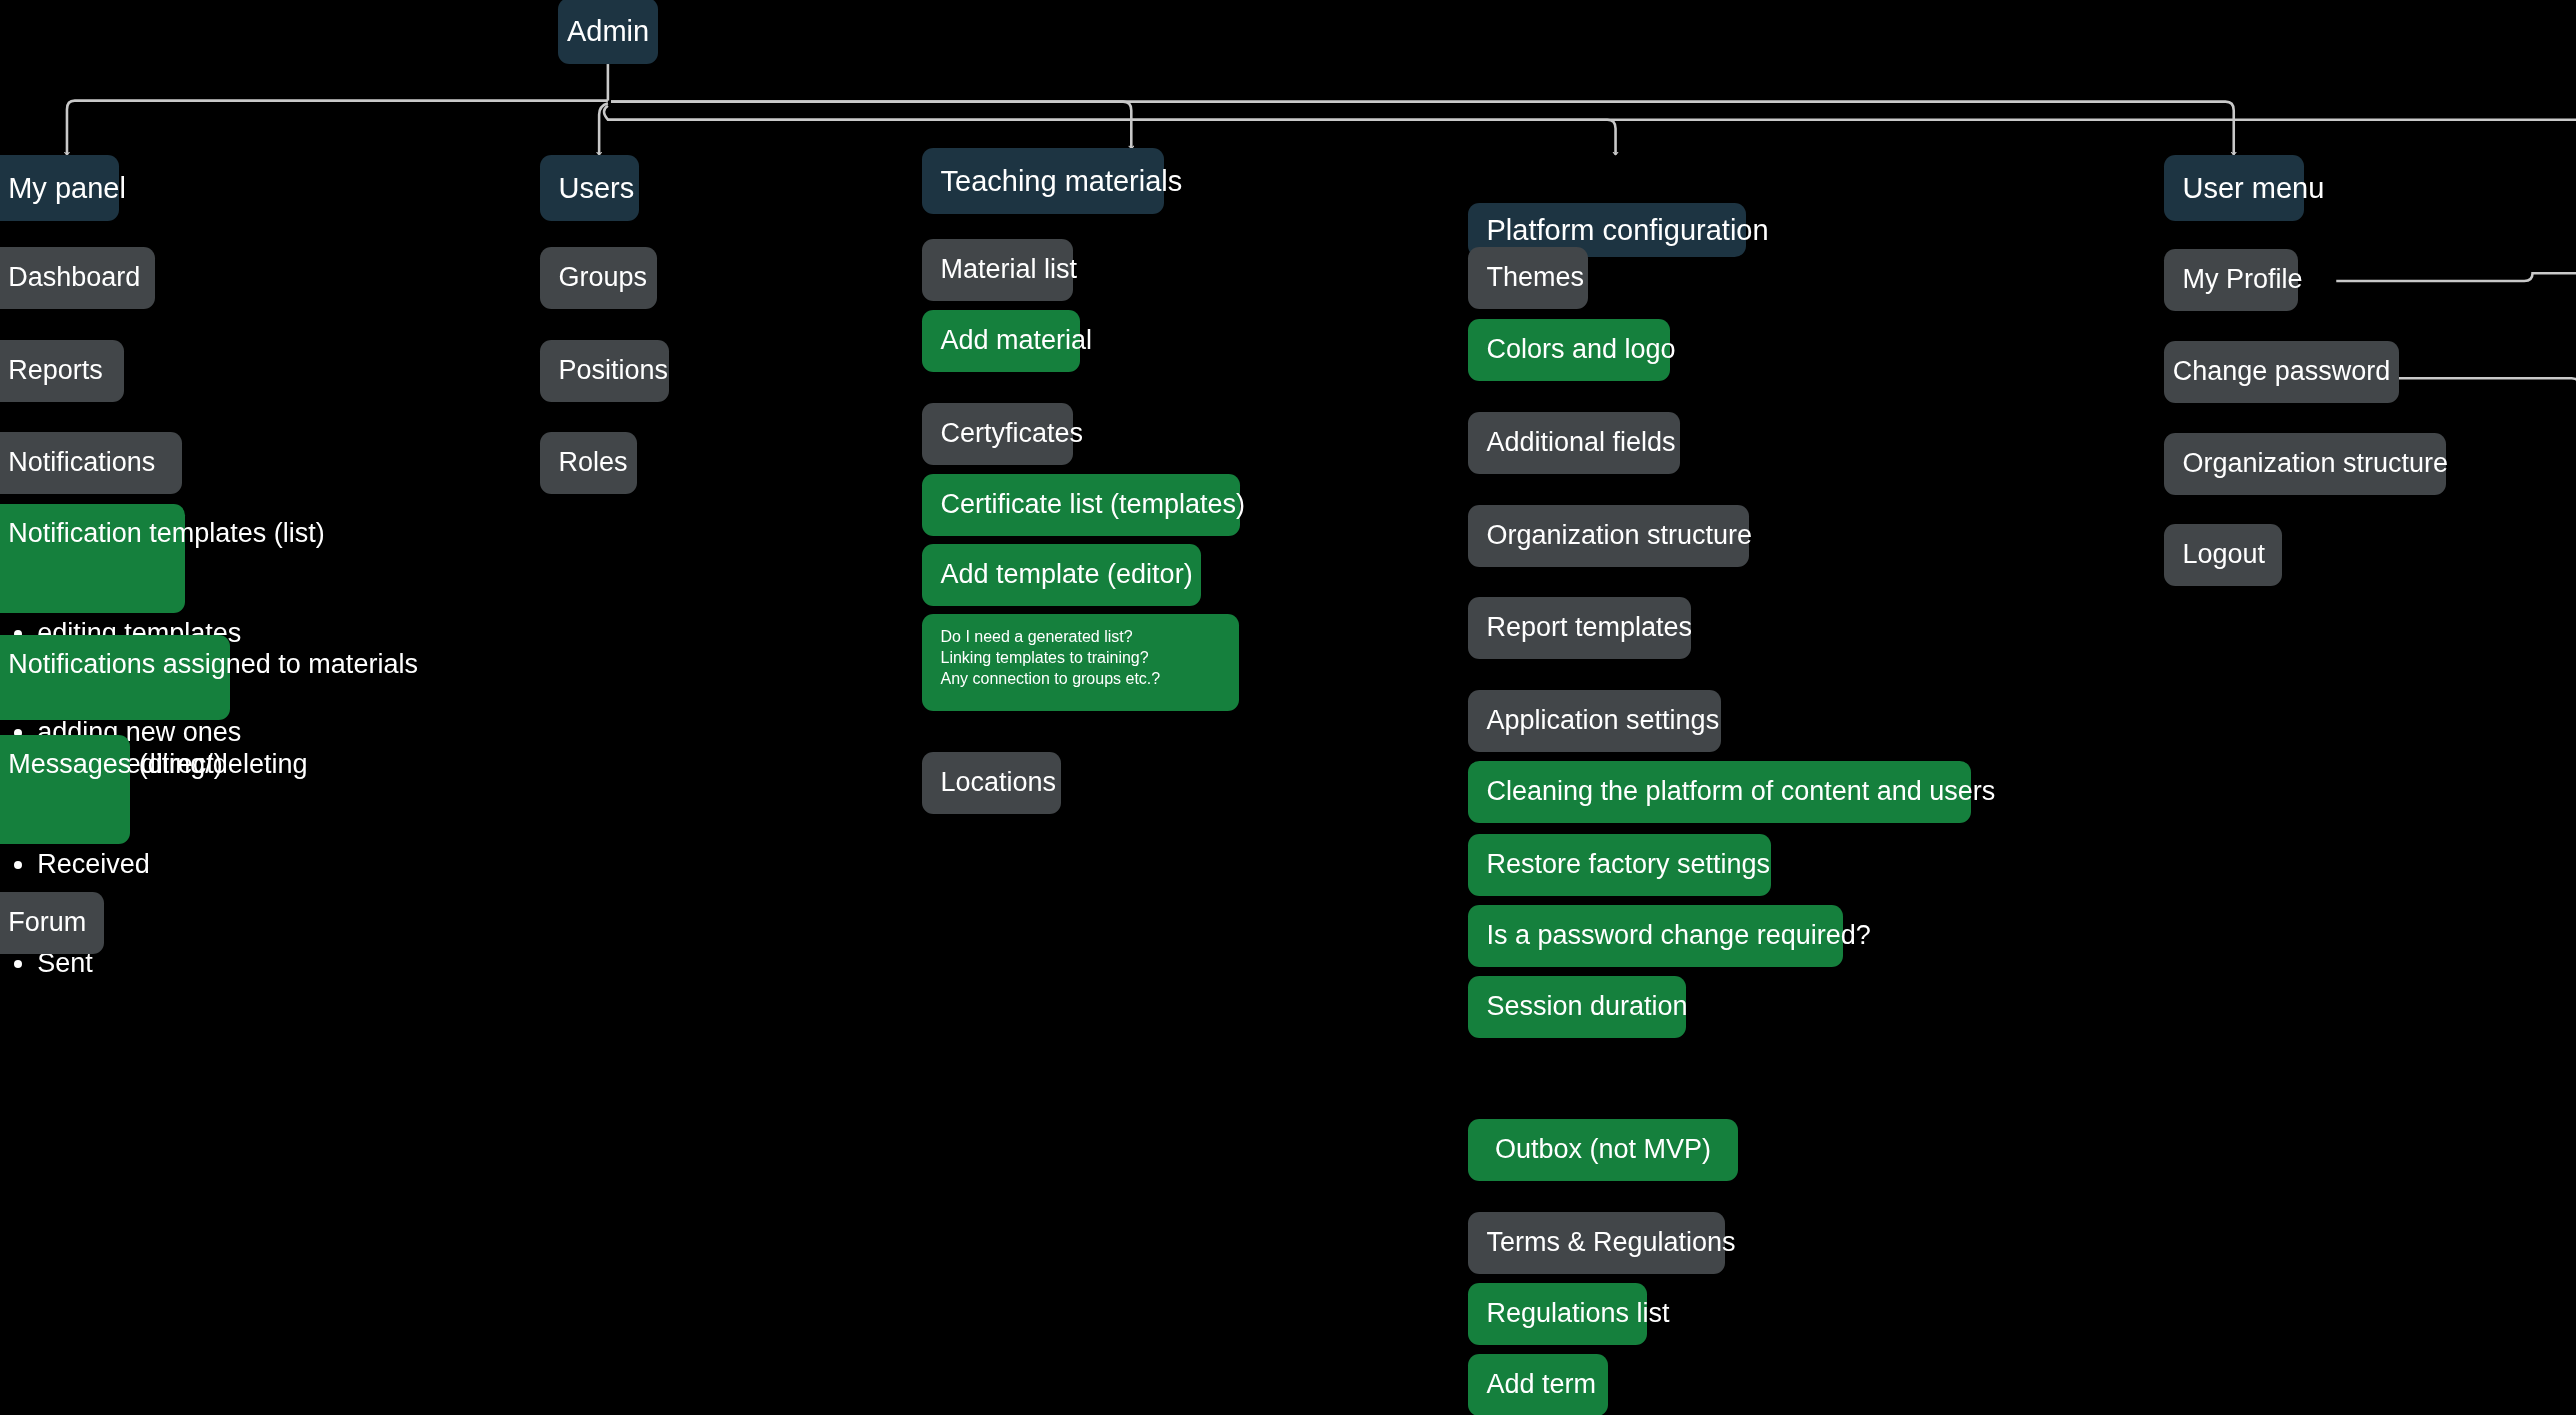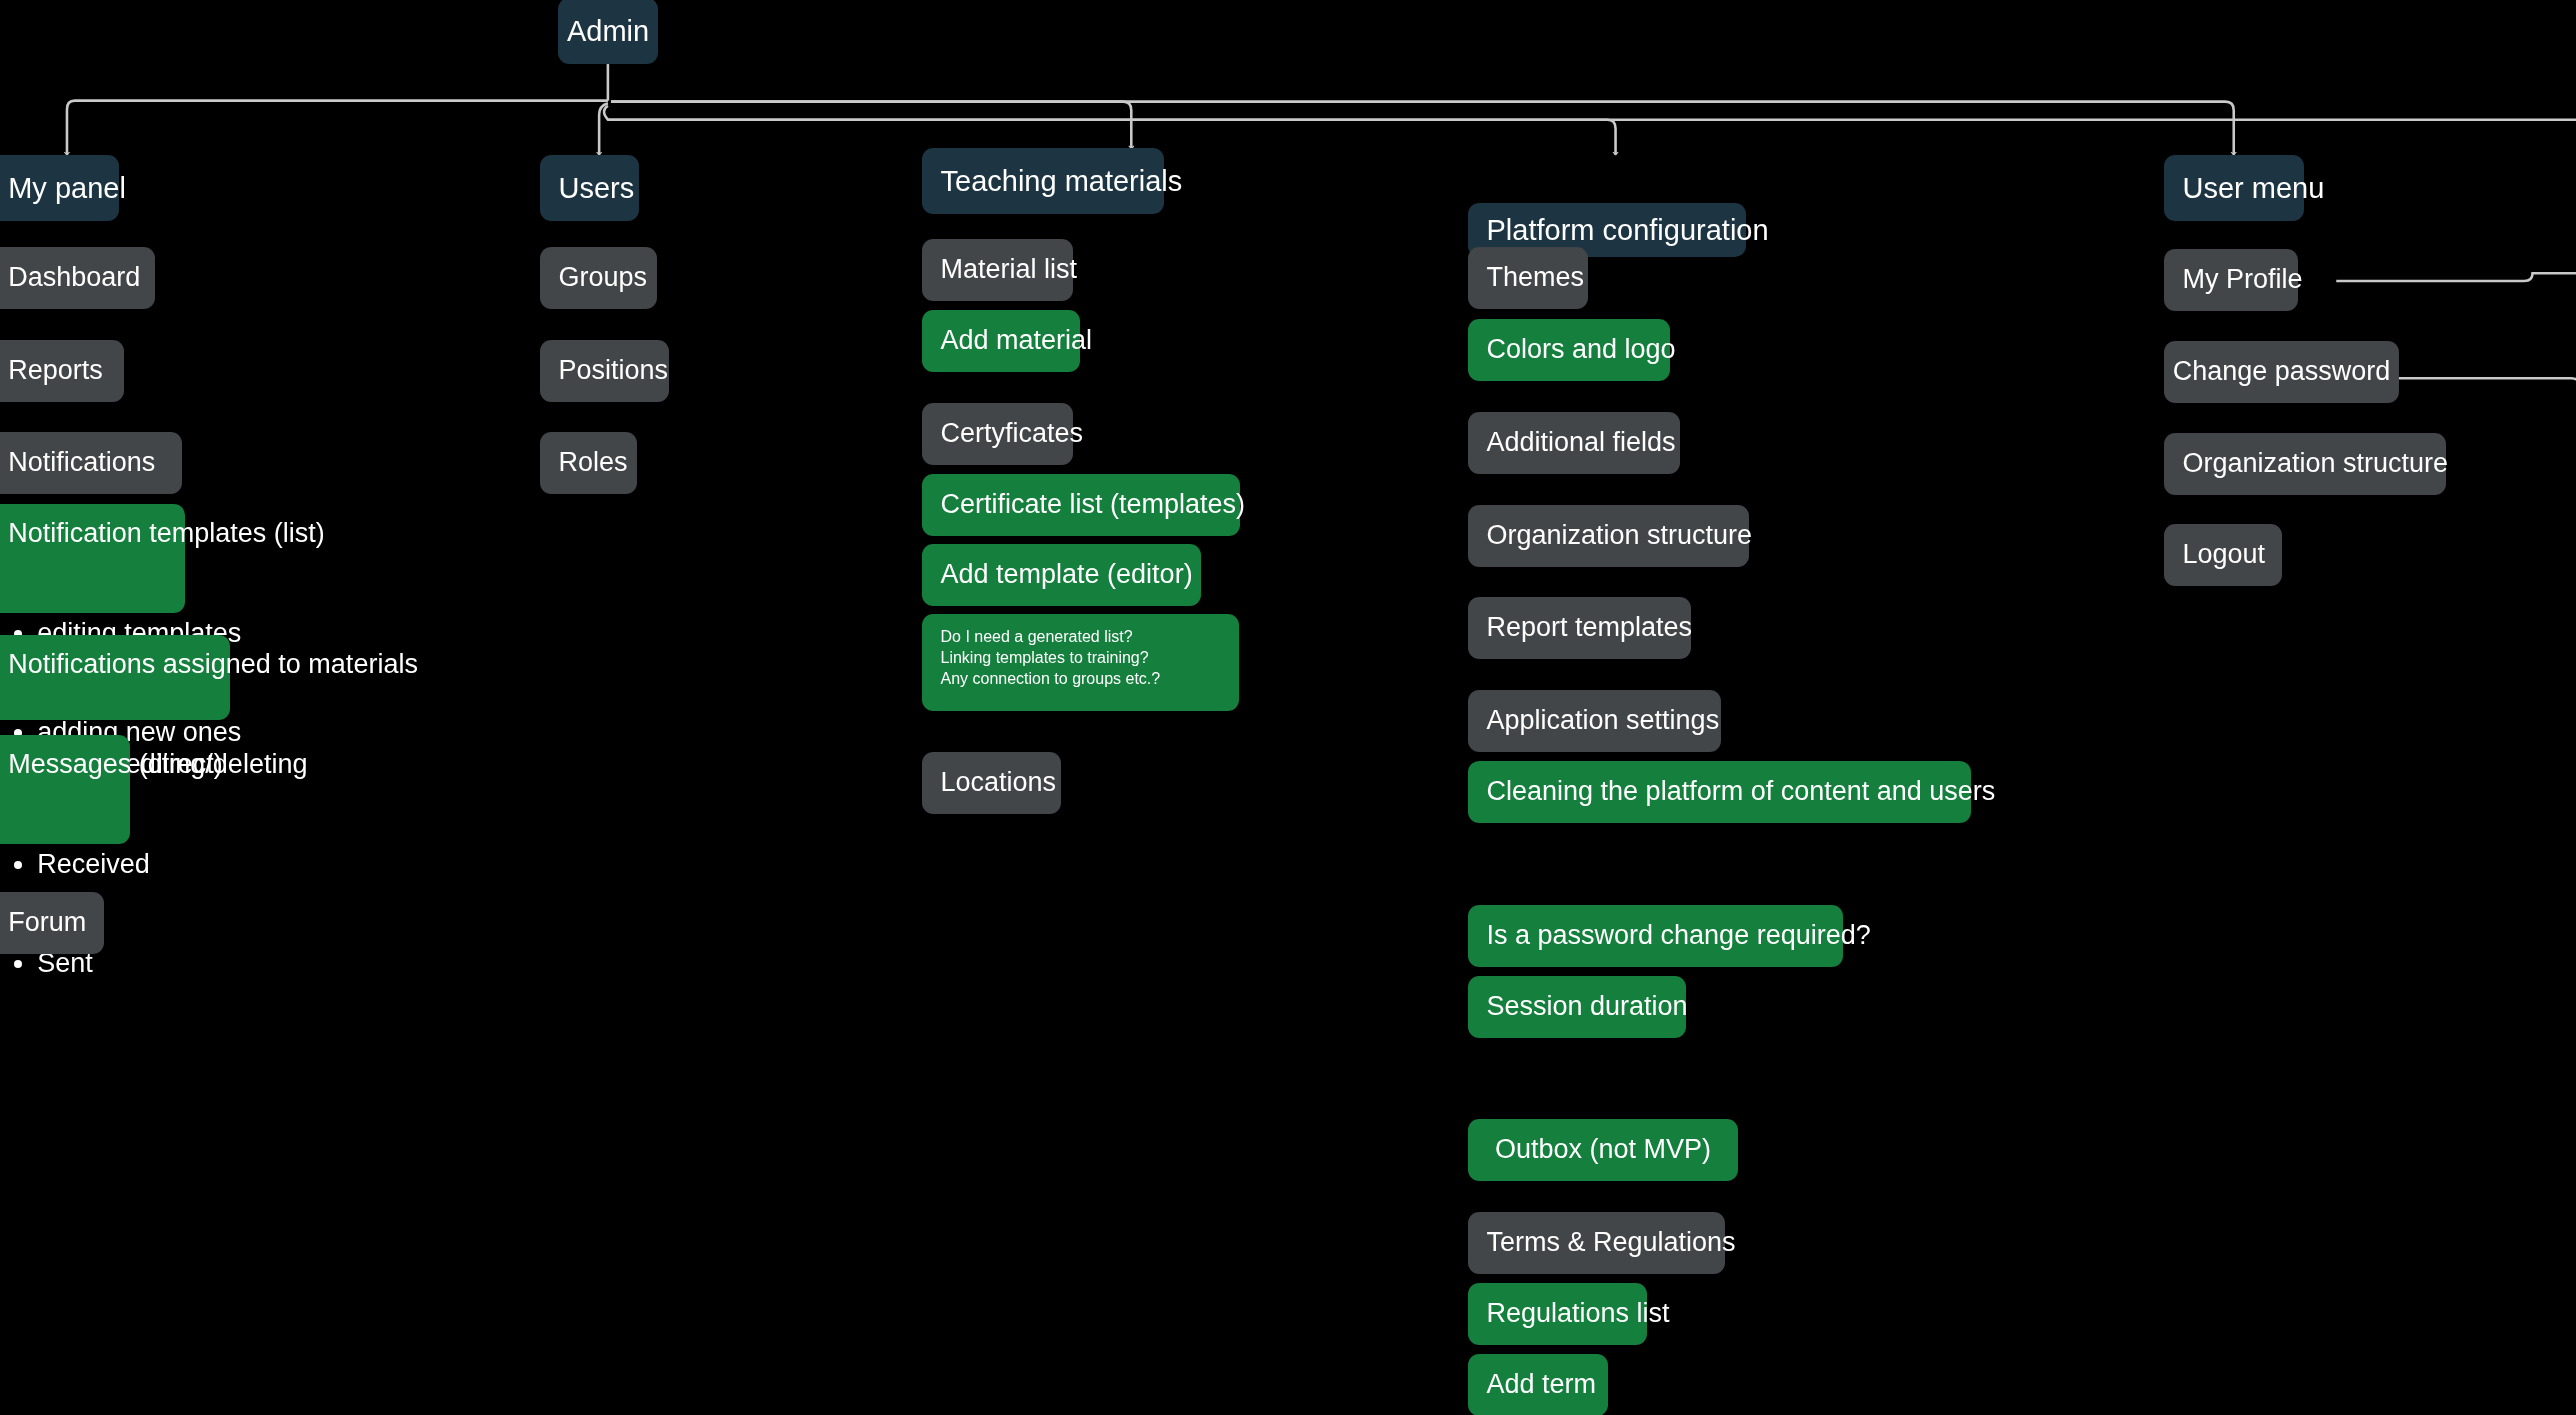--- a/index.html
+++ b/index.html
@@ -177,20 +177,23 @@
   </div>
   <div class="node gray lvl2" style="left:1468px;top:597px;width:223px;height:62px;">
     <span class="lbl">Report templates</span>
   </div>
   <div class="node teal lvl2" style="left:1468px;top:761px;width:503px;height:62px;">
     <span class="lbl">Cleaning the platform of content and users</span>
   </div>
   <div class="node gray lvl2" style="left:1468px;top:690px;width:253px;height:62px;">
     <span class="lbl">Application settings</span>
   </div>
+  <div class="node teal lvl2" style="left:1468px;top:834px;width:303px;height:62px;">
+    <span class="lbl">Restore factory settings</span>
+  </div>
   <div class="node teal lvl2" style="left:1468px;top:905px;width:375px;height:62px;">
     <span class="lbl">Is a password change required?</span>
   </div>
   <div class="node teal lvl2" style="left:1468px;top:976px;width:218px;height:62px;">
     <span class="lbl">Session duration</span>
   </div>
   <div class="node teal lvl2" style="left:1468px;top:1119px;width:270px;height:62px;justify-content:center;">
     <span class="lbl">Outbox (not MVP)</span>
   </div>
   <div class="node gray lvl2" style="left:1468px;top:1212px;width:257px;height:62px;">

